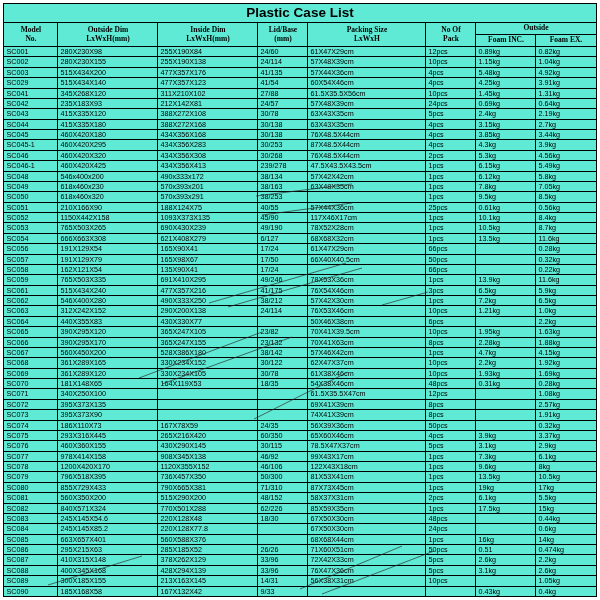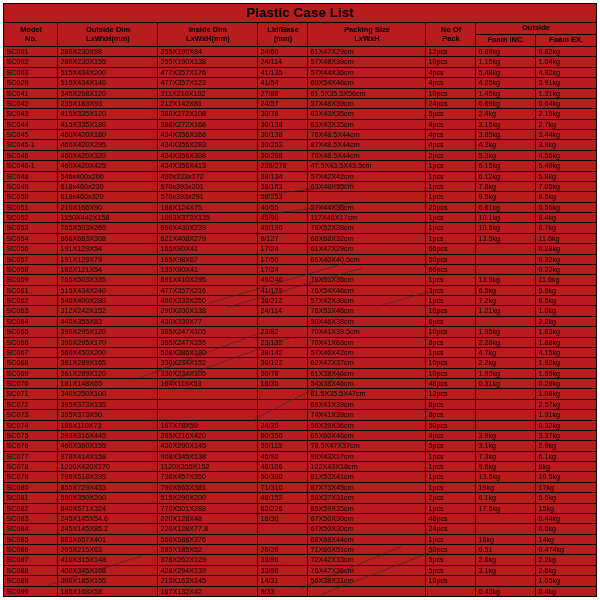--- a/index.html
+++ b/index.html
@@ -1,21 +1,21 @@
 <!DOCTYPE html>
 <html><head>
 <meta charset="utf-8">
 <style>
   html,body{margin:0;padding:0;width:600px;height:600px;background:#fff;}
   body{font-family:"Liberation Sans",sans-serif;color:#000;position:relative;overflow:hidden;}
-  table{border-collapse:collapse;table-layout:fixed;width:592px;height:594px;margin:3px auto 0 auto;background:#b91c1c;}
+  table{border-collapse:collapse;table-layout:fixed;width:592px;height:594px;margin:3px auto 0 auto;background:#5eead4;}
   th,td{border:1px solid #000;overflow:hidden;}
   th{font-weight:bold;text-align:center;font-size:7.5px;line-height:1.1;white-space:pre-line;padding:0;}
   th.title-cell{font-size:13.5px;height:18px;line-height:18px;white-space:nowrap;}
-  tr.hrow1 th, tr.hrow2 th{height:11px;}
+  tr.hrow1 th, tr.hrow2 th{height:11px;font-family:Liberation Serif, serif;}
   tbody td{font-size:7.2px;line-height:1;padding:0 2px;text-align:left;white-space:nowrap;vertical-align:middle;}
   svg.marks{position:absolute;left:0;top:0;width:600px;height:600px;pointer-events:none;}
 </style>
 </head>
 <body>
 
 <table>
   <colgroup>
     <col style="width:54px">
       <col style="width:100px">

